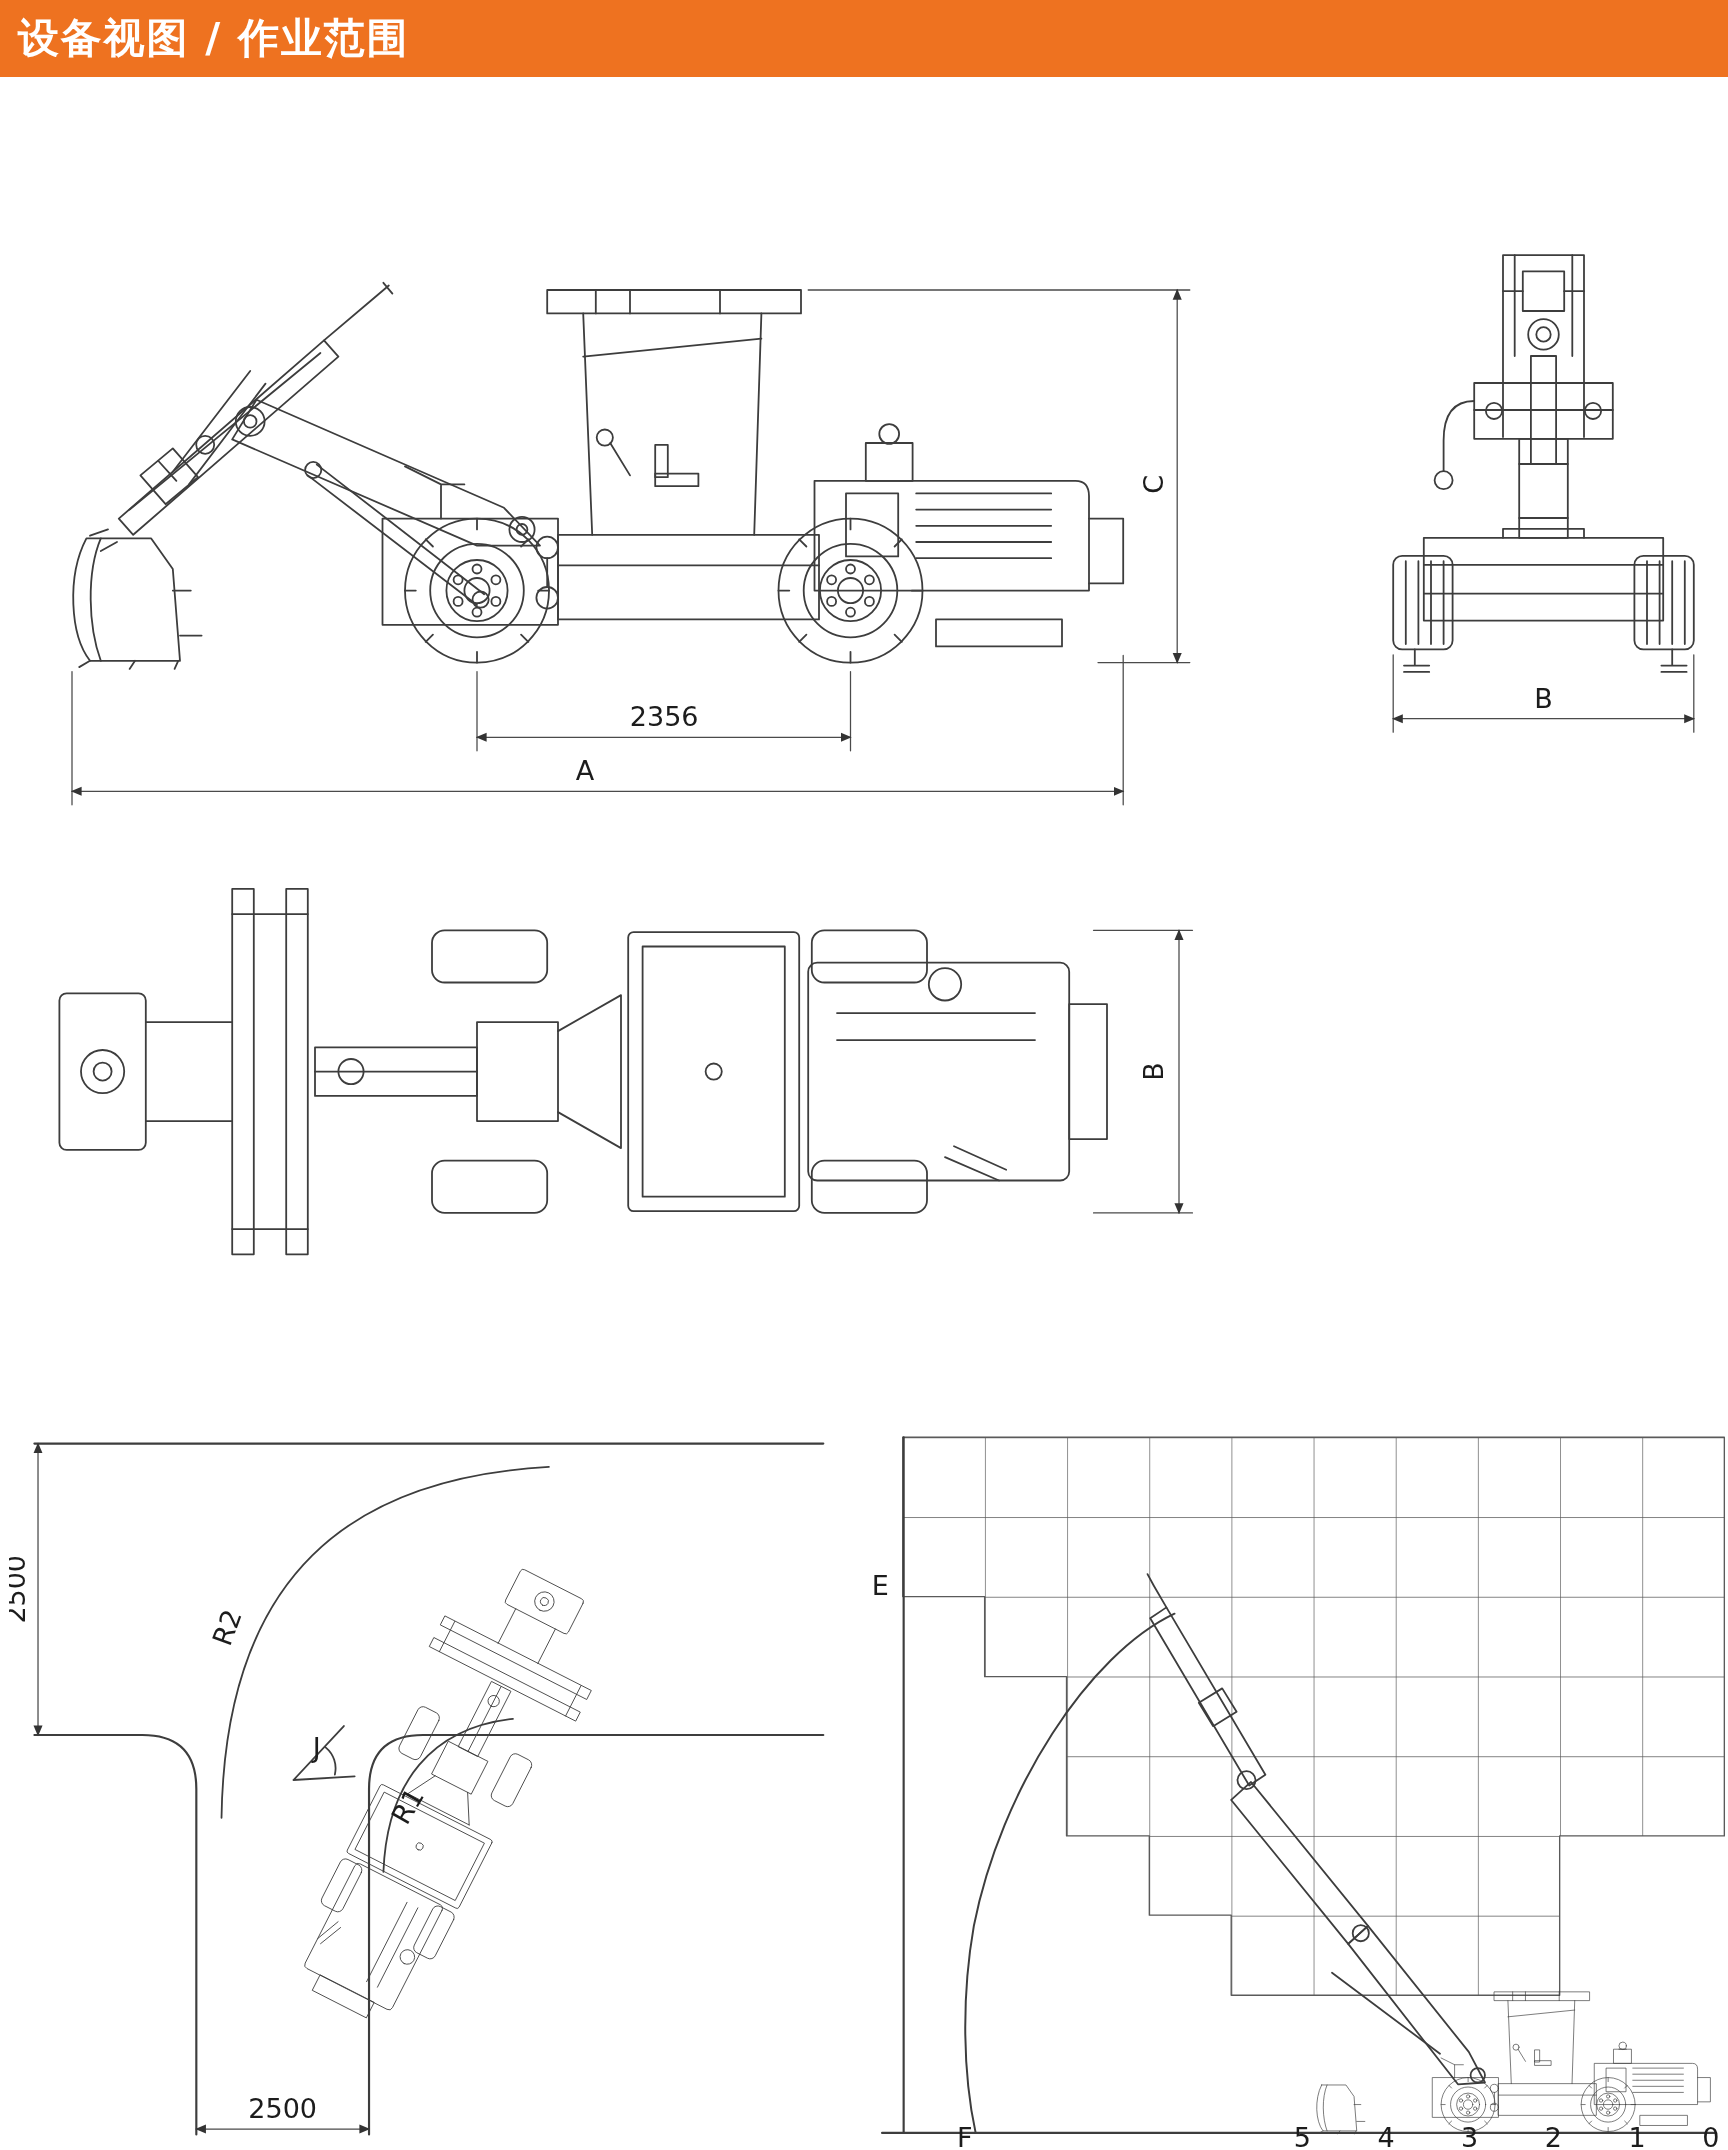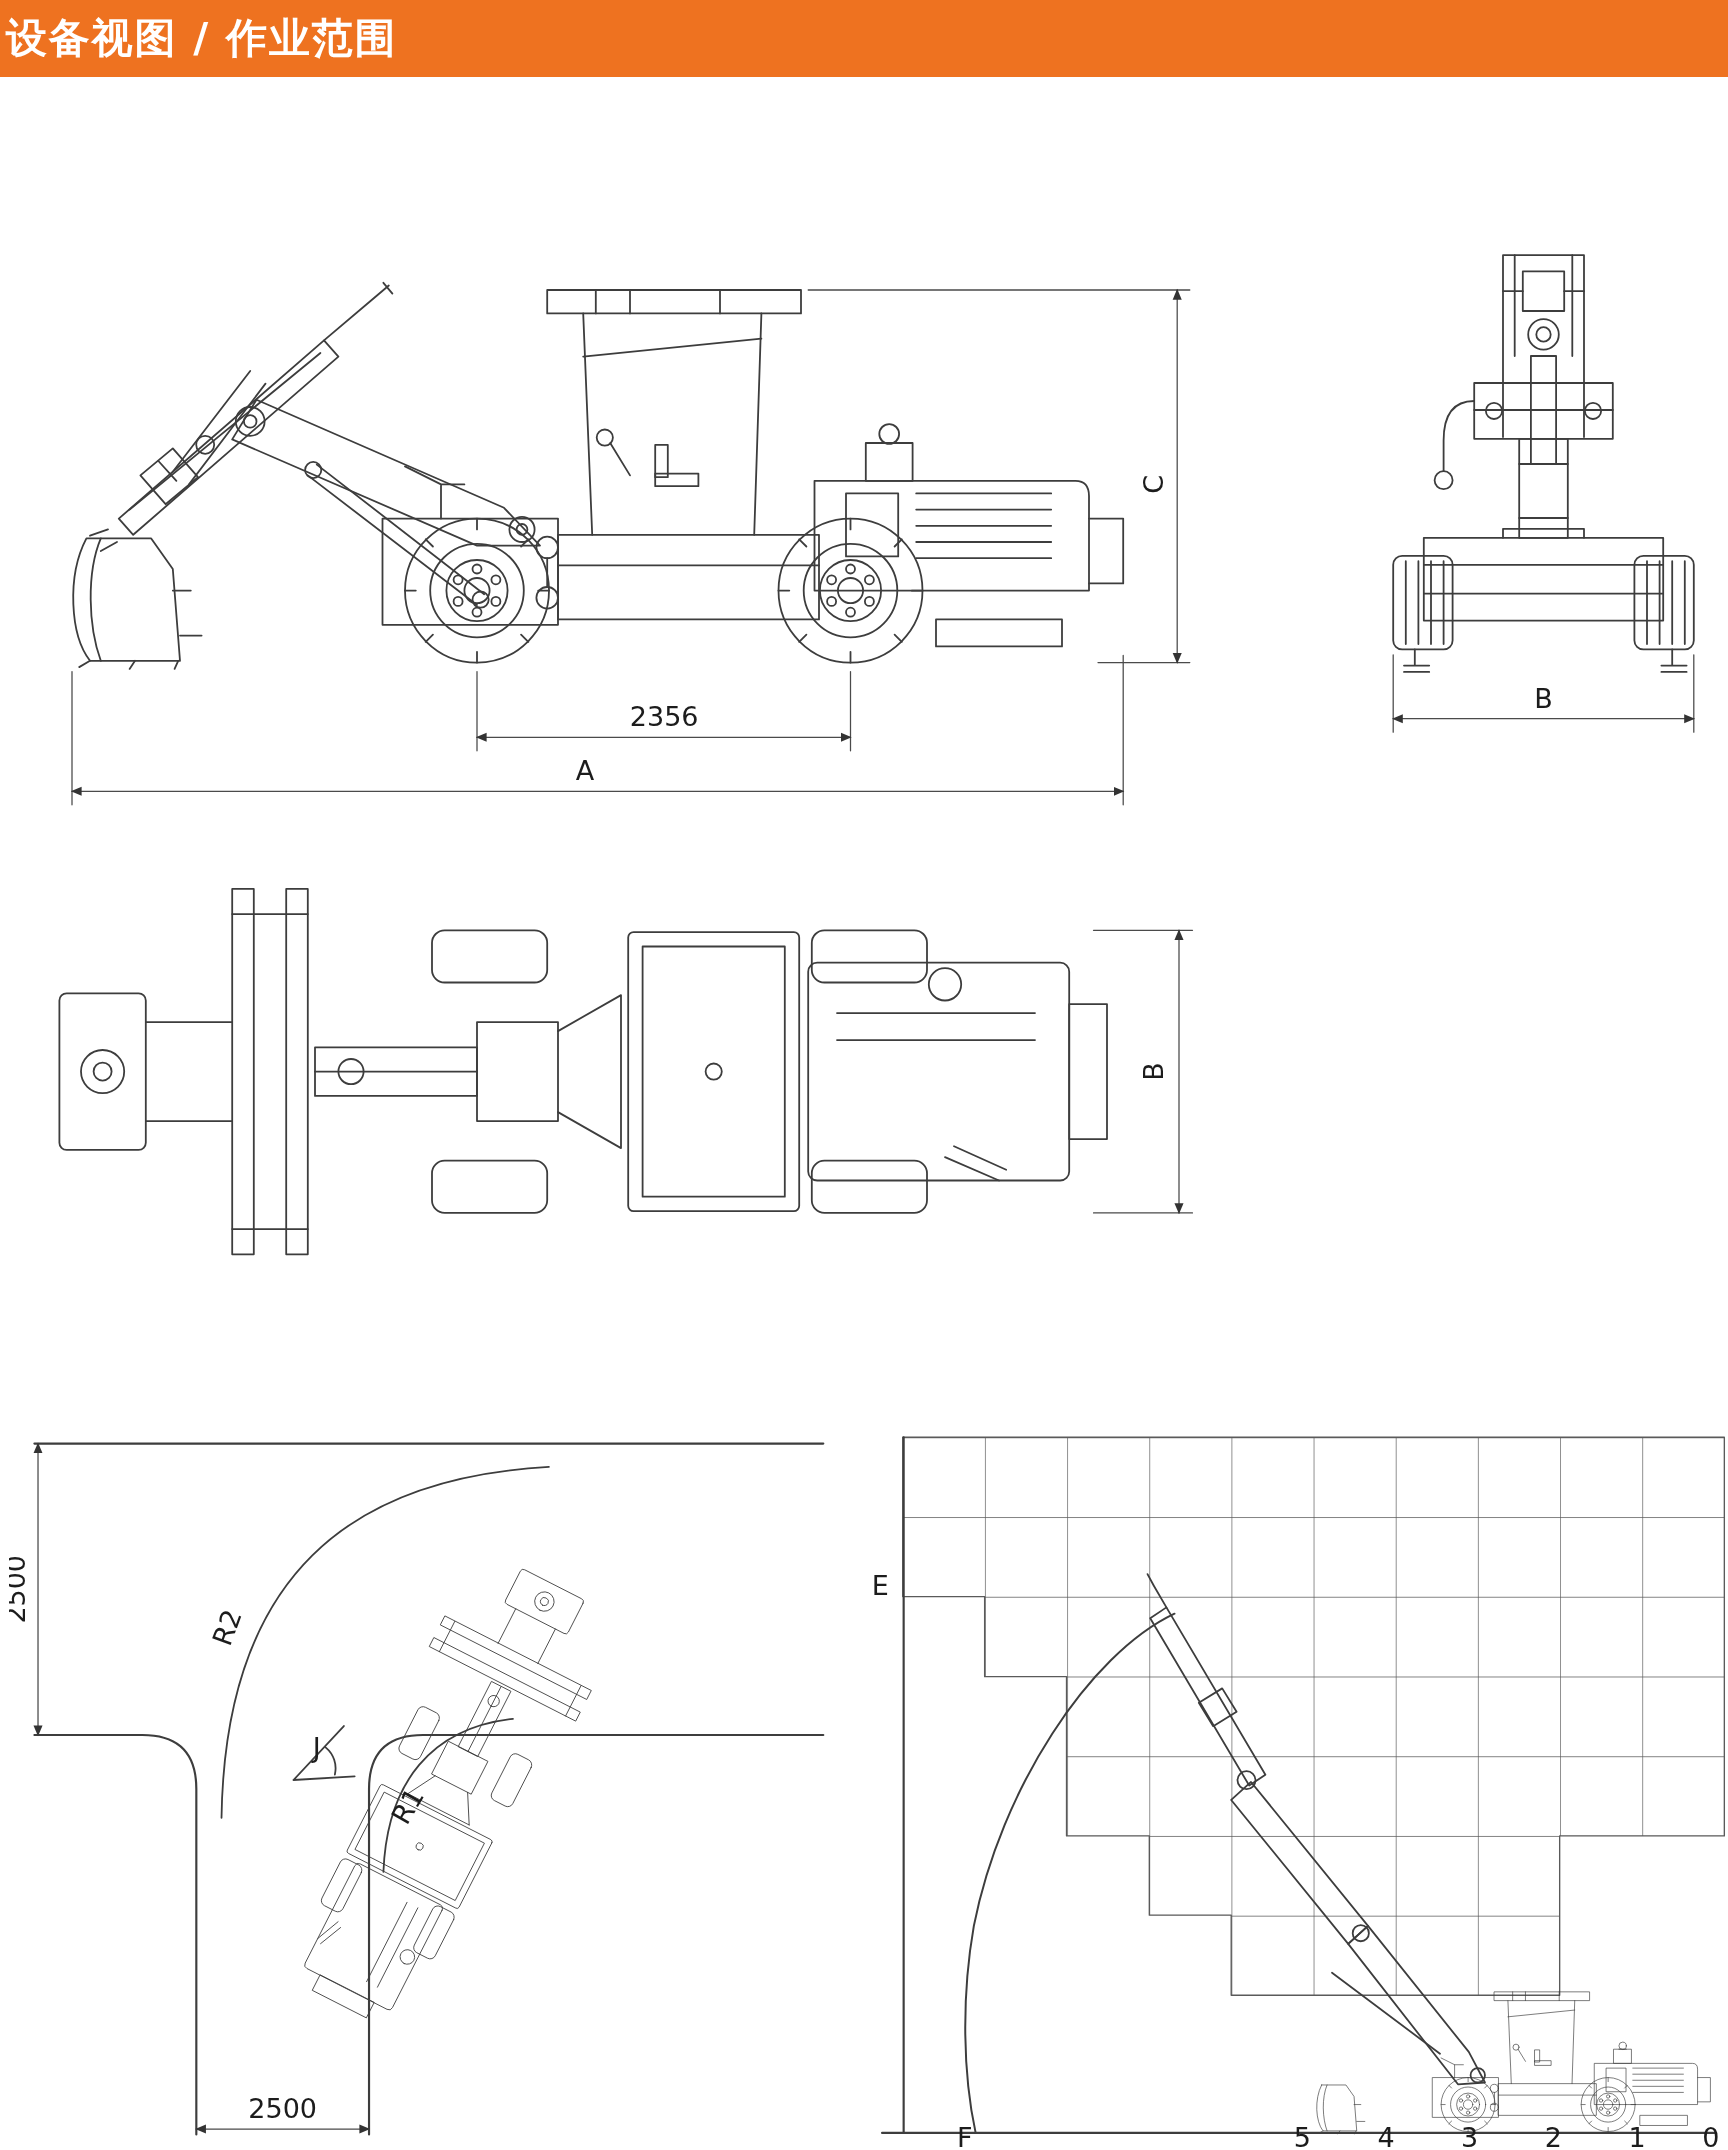--- a/index.html
+++ b/index.html
@@ -2,21 +2,21 @@
 <html style="font-size:14.4px"><head>
 <meta charset="utf-8">
 <style>
   * { margin:0; padding:0; box-sizing:border-box; }
   html,body { background:#ffffff; }
   body { width:1728px; height:2150px; font-family:"DejaVu Sans", sans-serif; position:relative; }
   .page { position:relative; width:1728px; height:2150px; background:#ffffff; overflow:hidden; }
 
   .header {
     position:absolute; left:0; top:0; width:1728px; height:77px;
-    background:#ee7220; display:flex; align-items:center; padding-left:6px;
+    background:#ee7220; display:flex; align-items:center; padding-left:18px;
   }
   .header h1 {
     color:#ffffff; font-size:41px; font-weight:bold; letter-spacing:1.8px;
     font-family:"DejaVu Sans", sans-serif;
   }
 
   svg.draw {
     position:absolute;
     fill:none;
     stroke:#3d3d3d;

